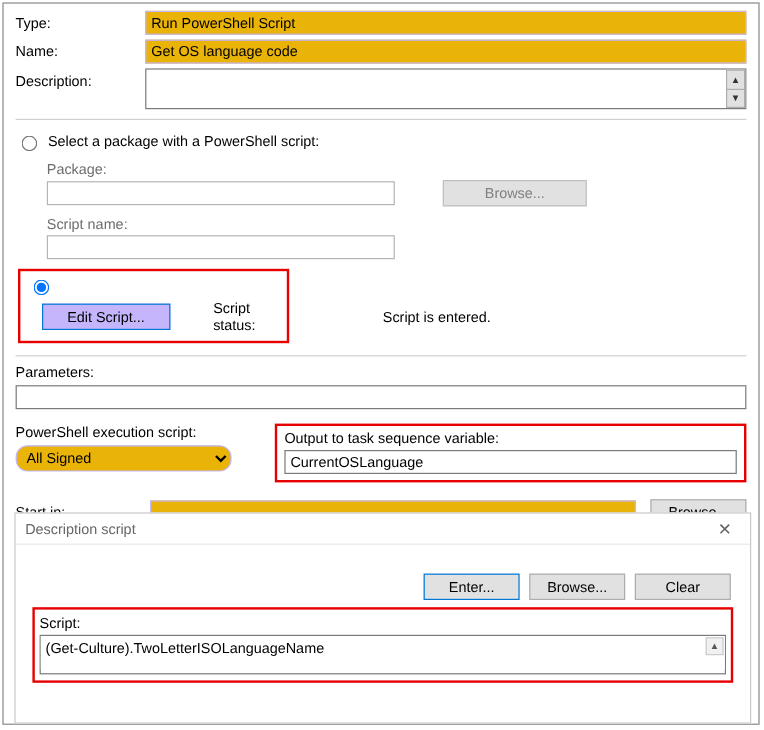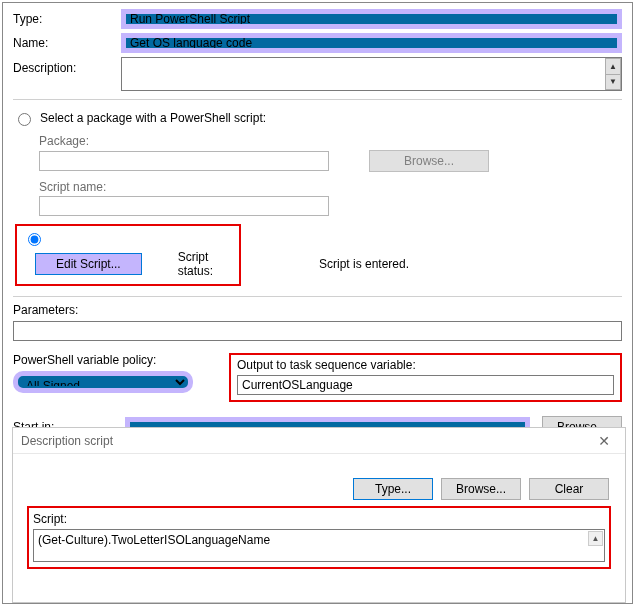--- a/index.html
+++ b/index.html
@@ -22,25 +22,25 @@
     background: #fff;
   }
   .row {
     display: flex;
     align-items: center;
     padding: 2px 10px;
   }
   .lbl { width: 108px; }
   .txt {
     flex: 1;
-    border: 5px solid #c4b5fd;
+    border: 1px solid #c4b5fd;
     height: 20px;
     padding: 2px 4px;
     font: inherit;
-    background: #0369a1;
+    background: #eab308;
   }
   .desc-box {
     position: relative;
     flex: 1;
     display: flex;
   }
   .desc-box textarea {
     flex: 1;
     border: 1px solid #7a7a7a;
     height: 34px;
@@ -267,21 +267,21 @@
 
   <div class="row" style="padding-top:0;">
     <span>Parameters:</span>
   </div>
   <div class="full-width-input">
     <input type="text" value="" style="">
   </div>
 
   <div style="display:flex; gap:30px; padding:10px 10px 0;">
     <div style="width:186px;">
-      <div>PowerShell variable policy:</div>
+      <div>PowerShell execution script:</div>
       <select class="txt" style="margin-top:4px;border-radius:10px;">
         <option>All Signed</option>
       </select>
     </div>
     <div style="flex:1;" class="highlight-box">
       <div style="padding:3px 6px 0;">Output to task sequence variable:</div>
       <div style="padding:3px 6px 5px;">
         <input type="text" style="width: 100%; border: 1px solid rgb(122, 122, 122); height: 20px; padding: 2px 4px; font: inherit;" value="CurrentOSLanguage">
       </div>
     </div>
@@ -294,21 +294,21 @@
   </div>
 
   <div class="left-edge-box"></div>
 
   <div class="dialog">
     <div class="titlebar">
       <span>Description script</span>
       <div class="close-x">✕</div>
     </div>
     <div class="dlg-buttons" style="margin-top:20px;">
-      <button class="dlg-btn primary">Type...</button>
+      <button class="dlg-btn primary">Enter...</button>
       <button class="dlg-btn">Browse...</button>
       <button class="dlg-btn">Clear</button>
     </div>
     <div class="highlight-box" style="margin:0 14px; padding:2px 4px 5px;">
       <div style="padding:2px 0 3px;">Script:</div>
       <div class="script-area-wrap">
         <textarea style="">(Get-Culture).TwoLetterISOLanguageName</textarea>
         <div class="script-scroll-up">▲</div>
       </div>
     </div>

